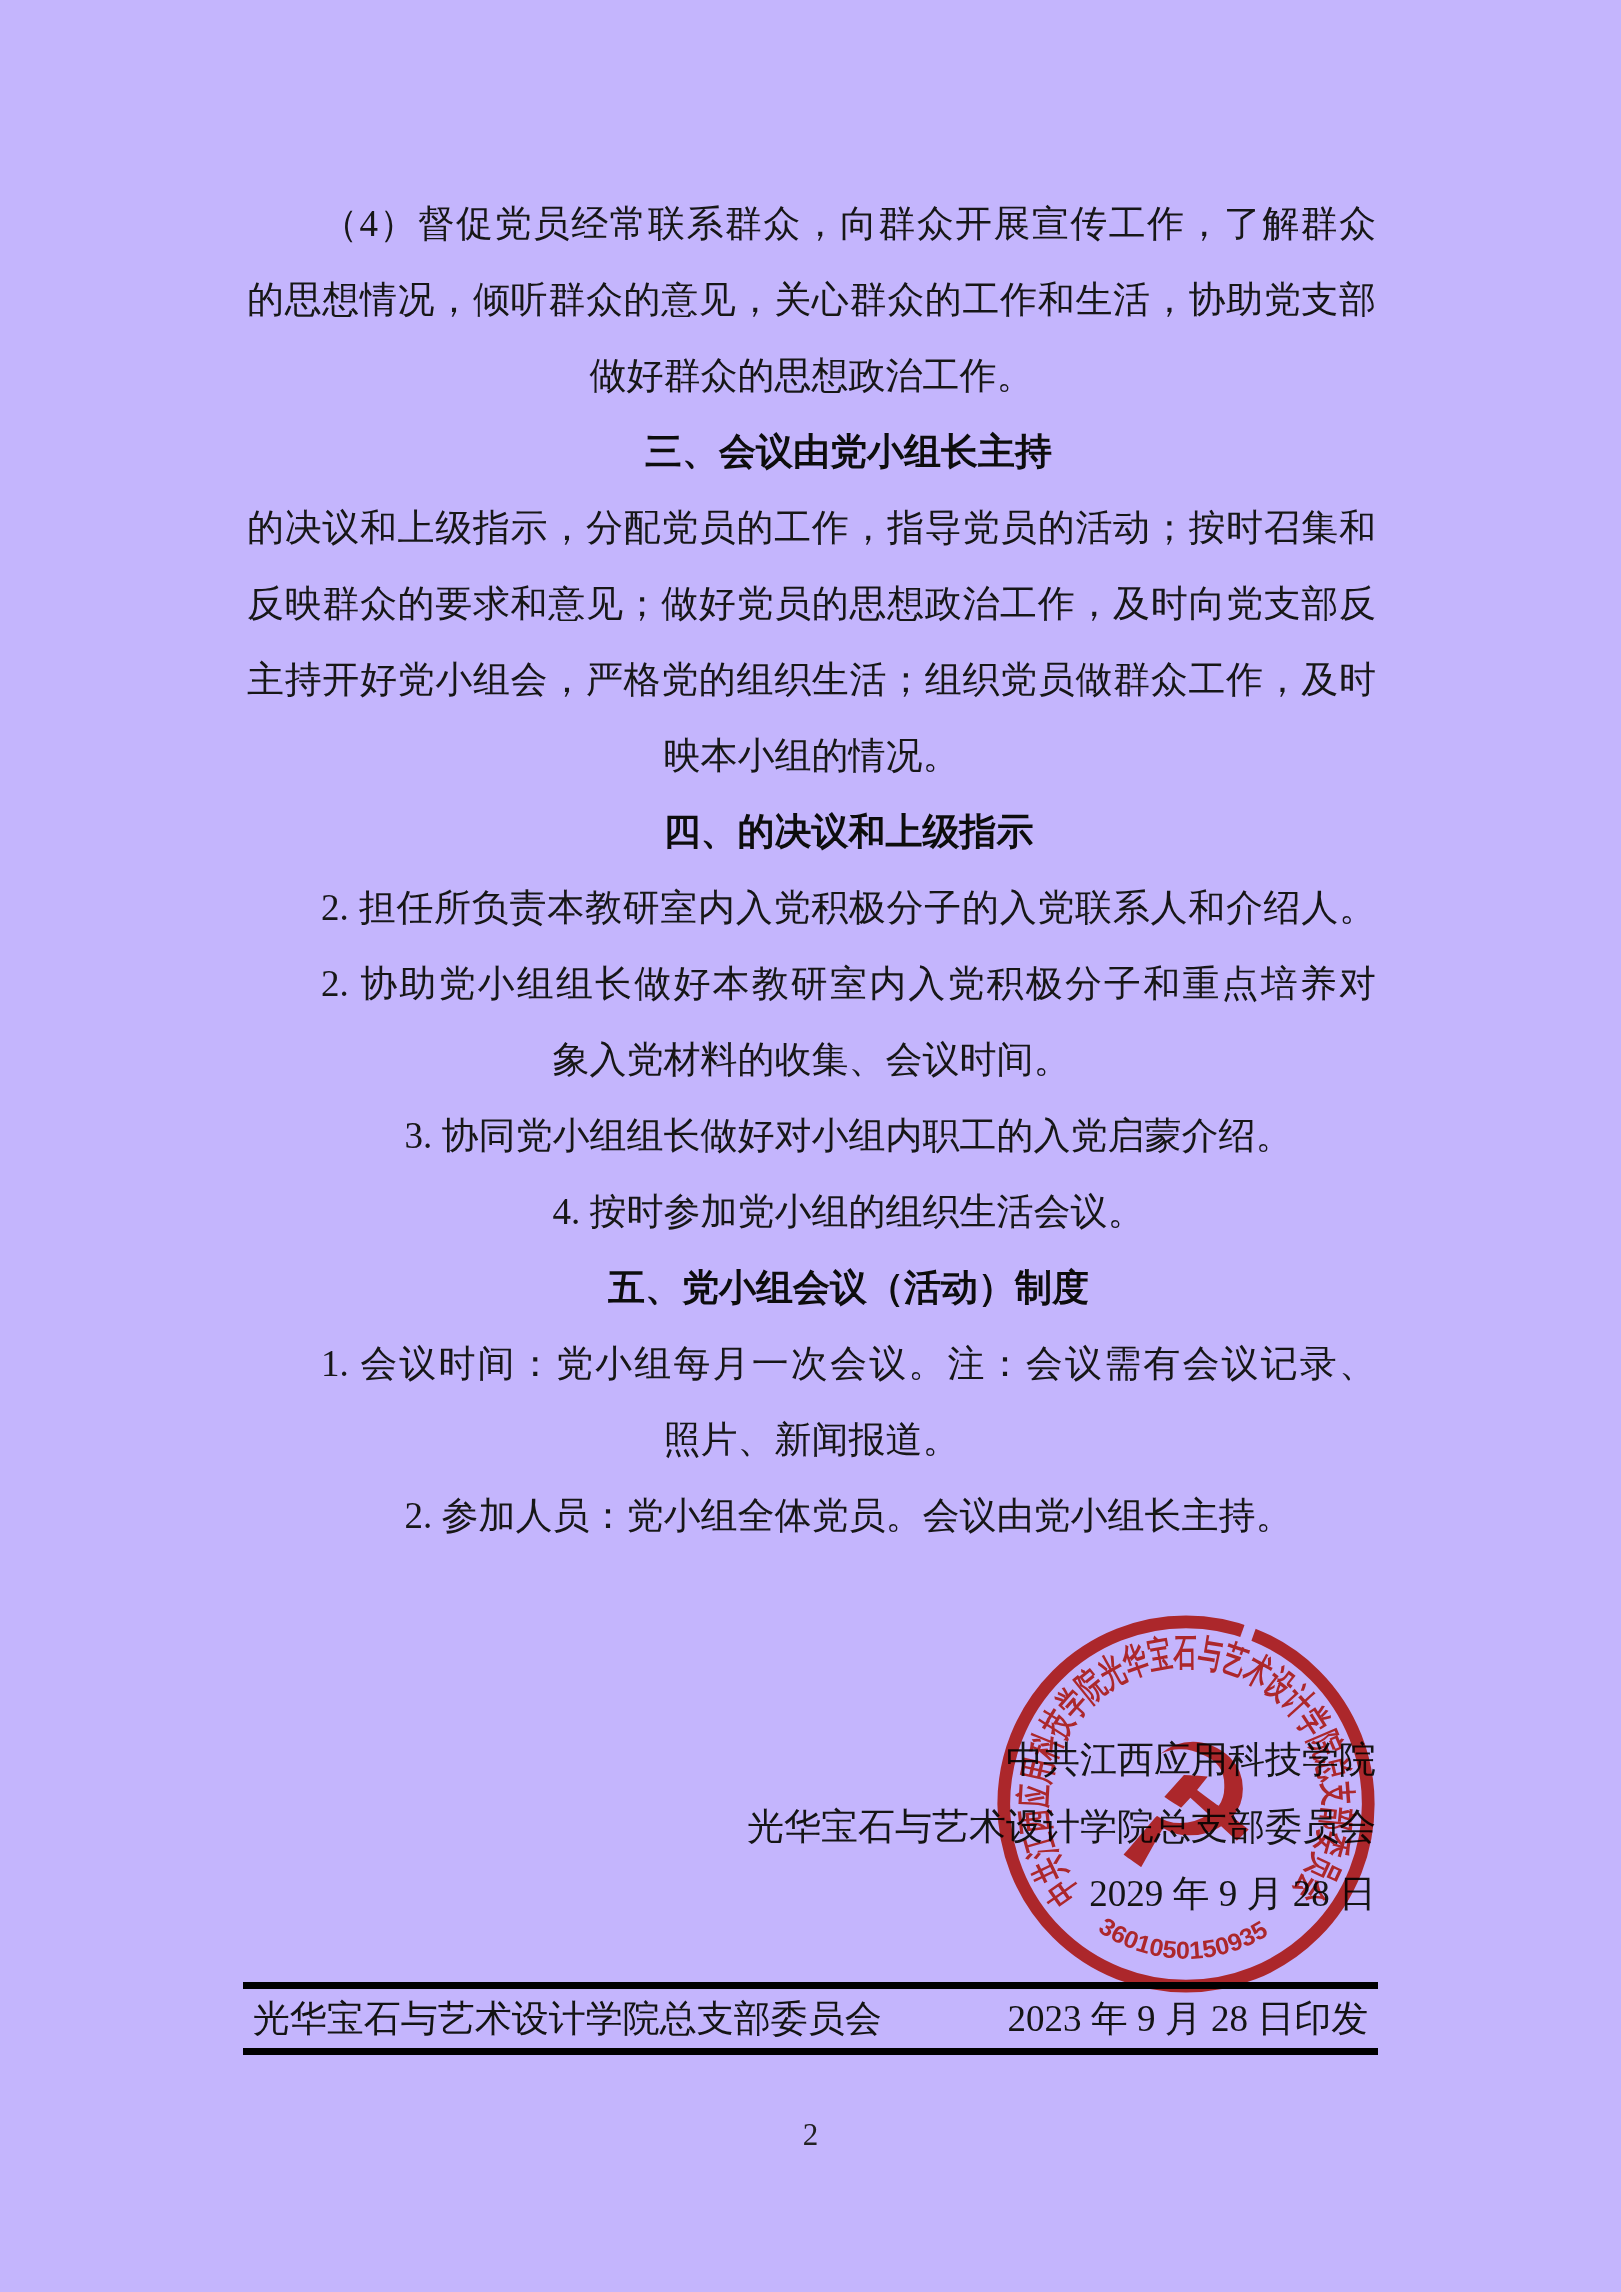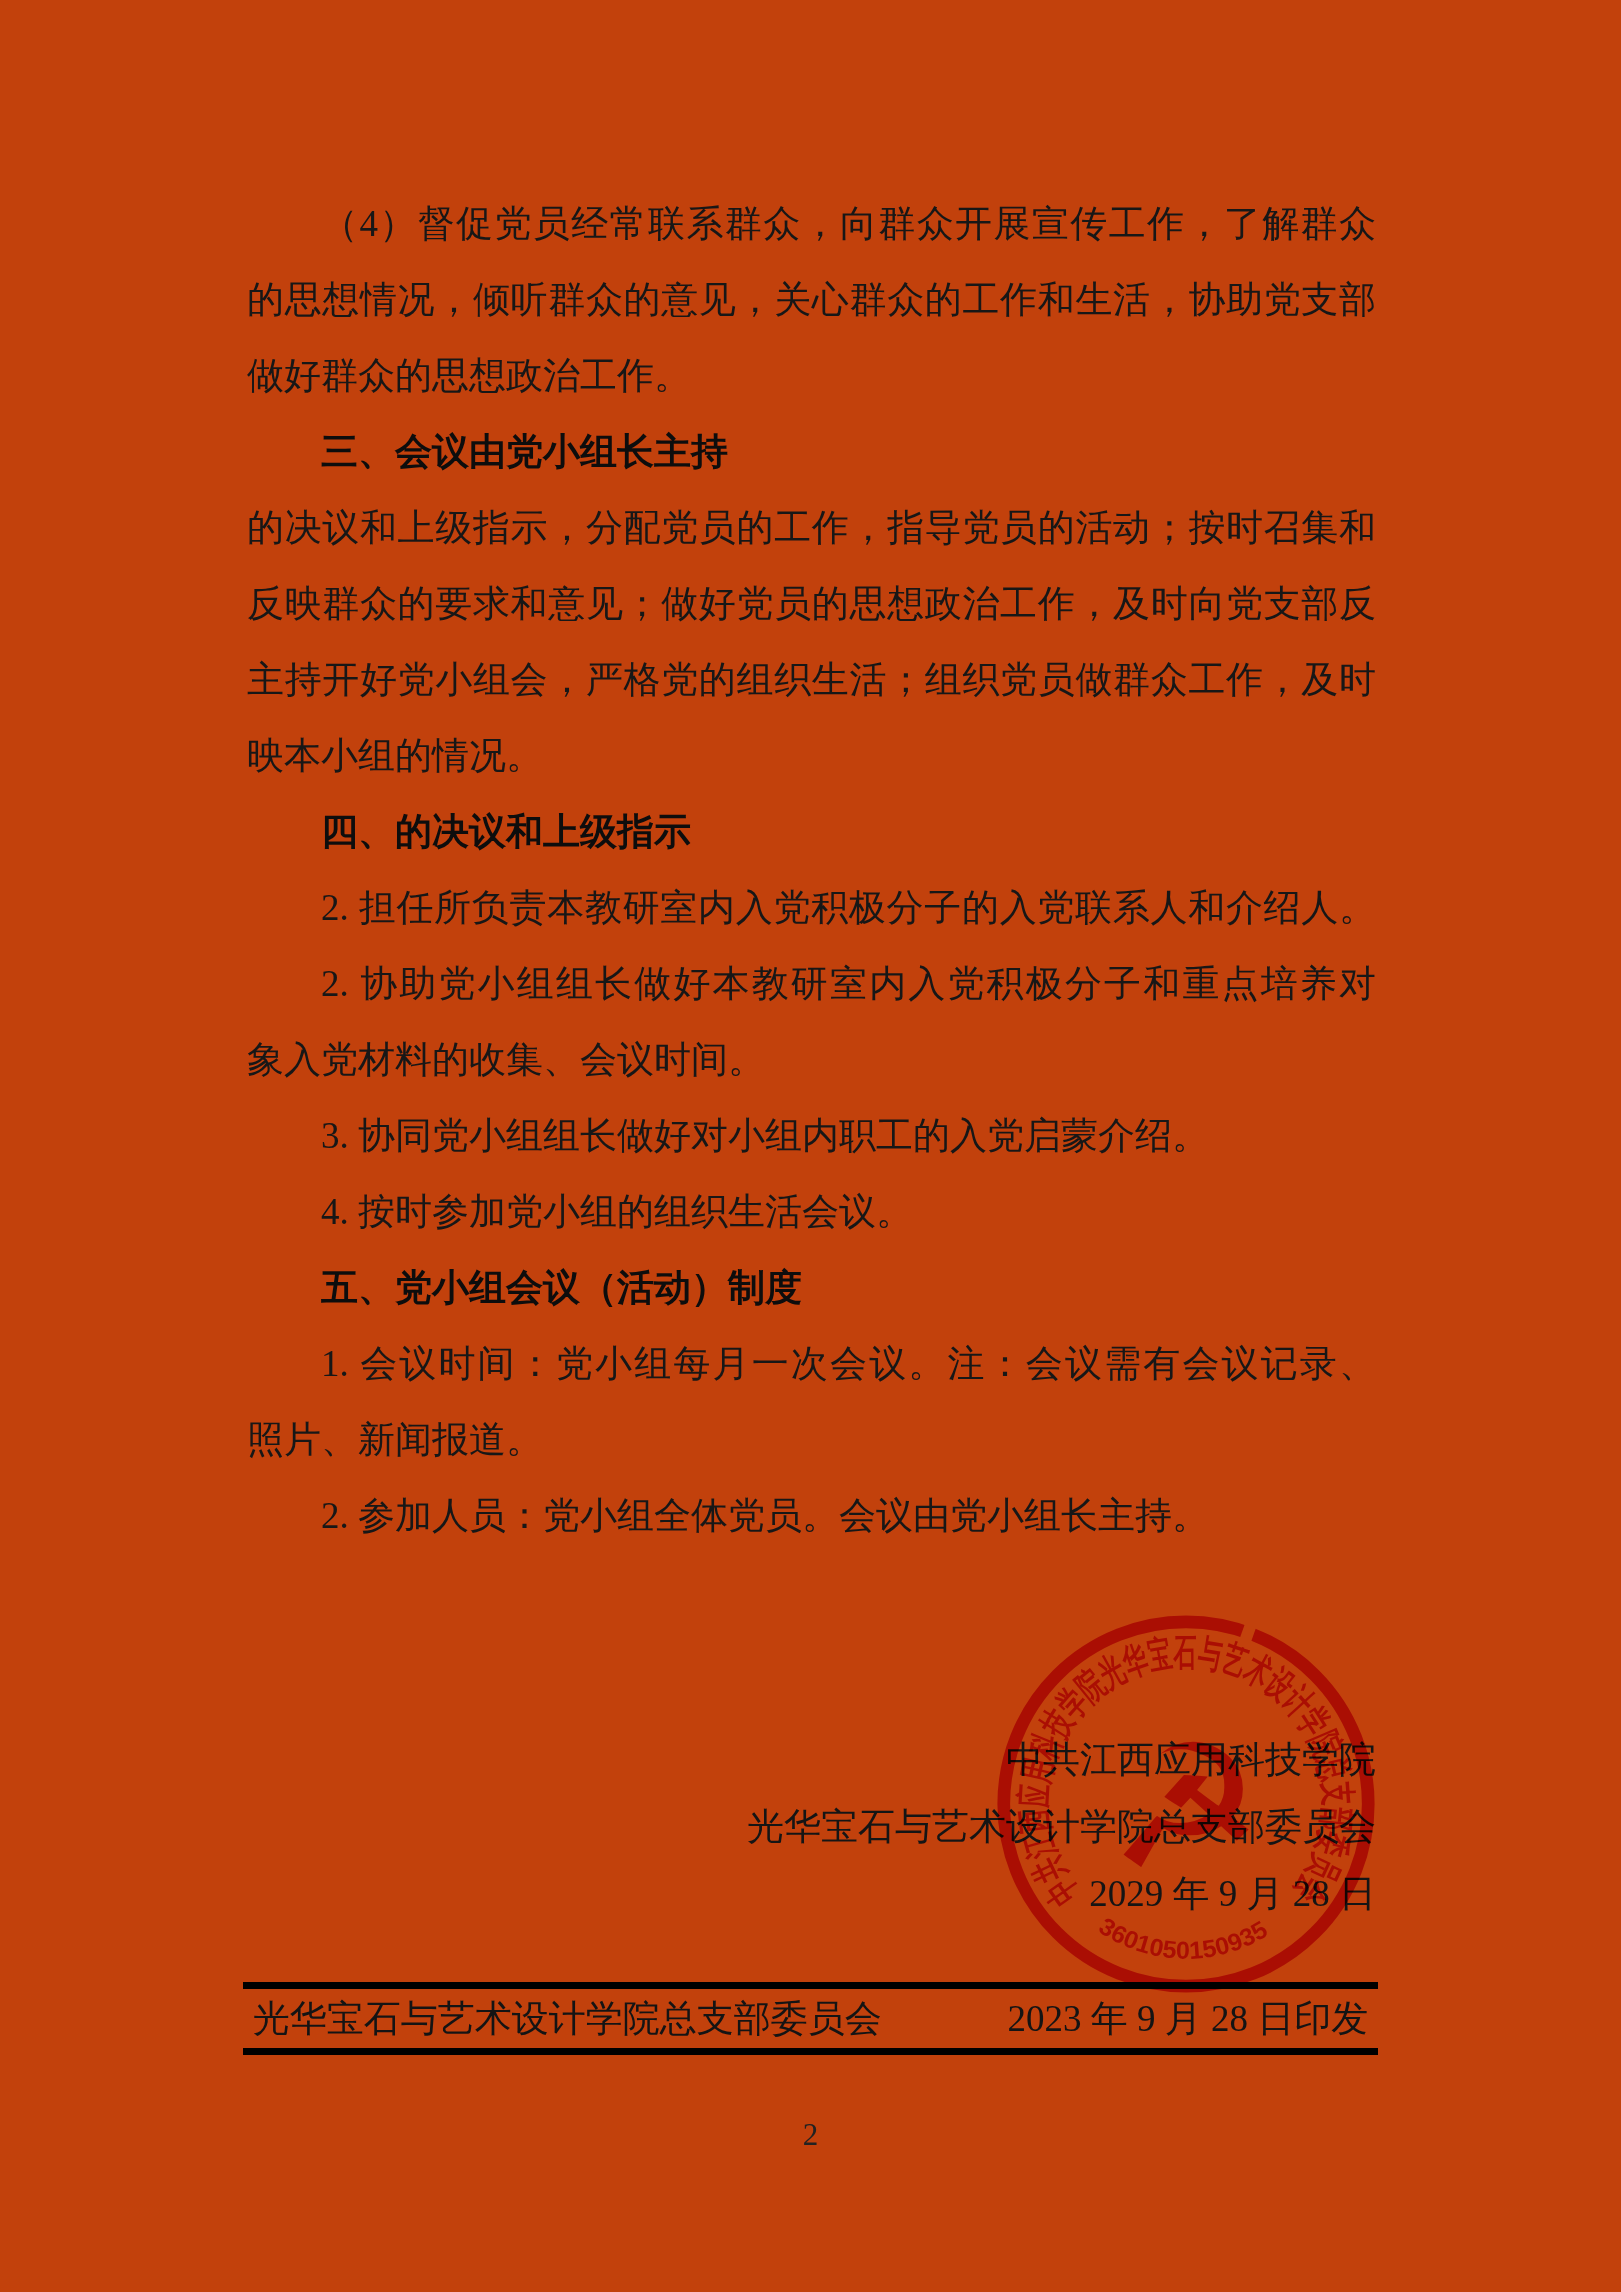--- a/index.html
+++ b/index.html
@@ -1,27 +1,27 @@
 <!DOCTYPE html>
 <html style="--seal: #de2418;"><head>
 <meta charset="utf-8">
 <title>Document</title>
 <style>
   :root{ --seal:#de2418; }
   html,body{margin:0;padding:0;background:#9a9a9a;}
   .page{
-    position:relative; width:1621px; height:2293px; background:#c2410c;
+    position:relative; width:1621px; height:2293px; background:#c4b5fd;
     margin:0 auto; overflow:hidden; color:#171717;
     font-family:"Liberation Serif","DejaVu Serif",serif;
   }
   
   .content{ position:absolute; left:247px; top:186px; width:1129px; }
   .line{
     font-size:37px; line-height:76px; height:76px;
-    text-align:left; overflow:hidden;
+    text-align:center; overflow:hidden;
   }
   .line.fill{ text-align:justify; text-align-last:justify; }
   .line.indent{ padding-left:74px; }
   .line.heading{
     font-family:"Liberation Sans","DejaVu Sans",sans-serif;
     font-weight:700; color:#0d0d0d;
   }
   
   .sig{
     position:absolute; right:245px; top:1726px; text-align:right;

